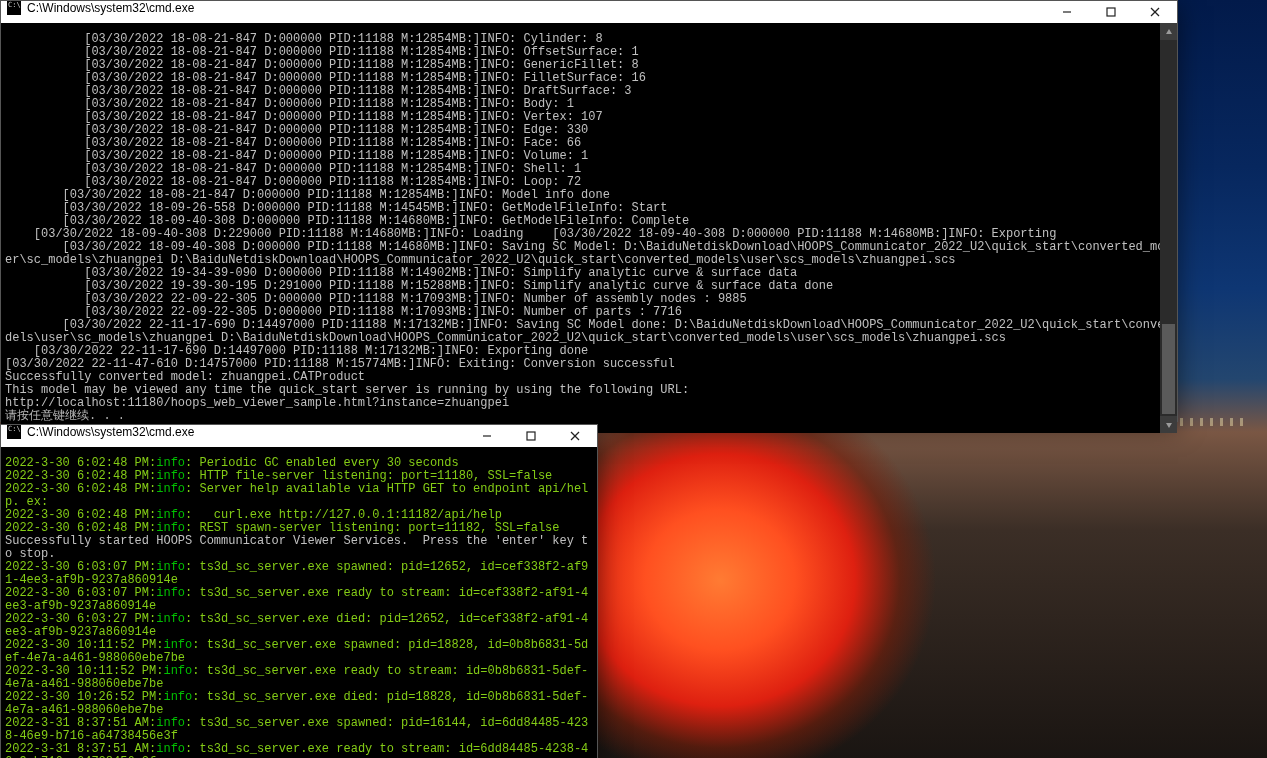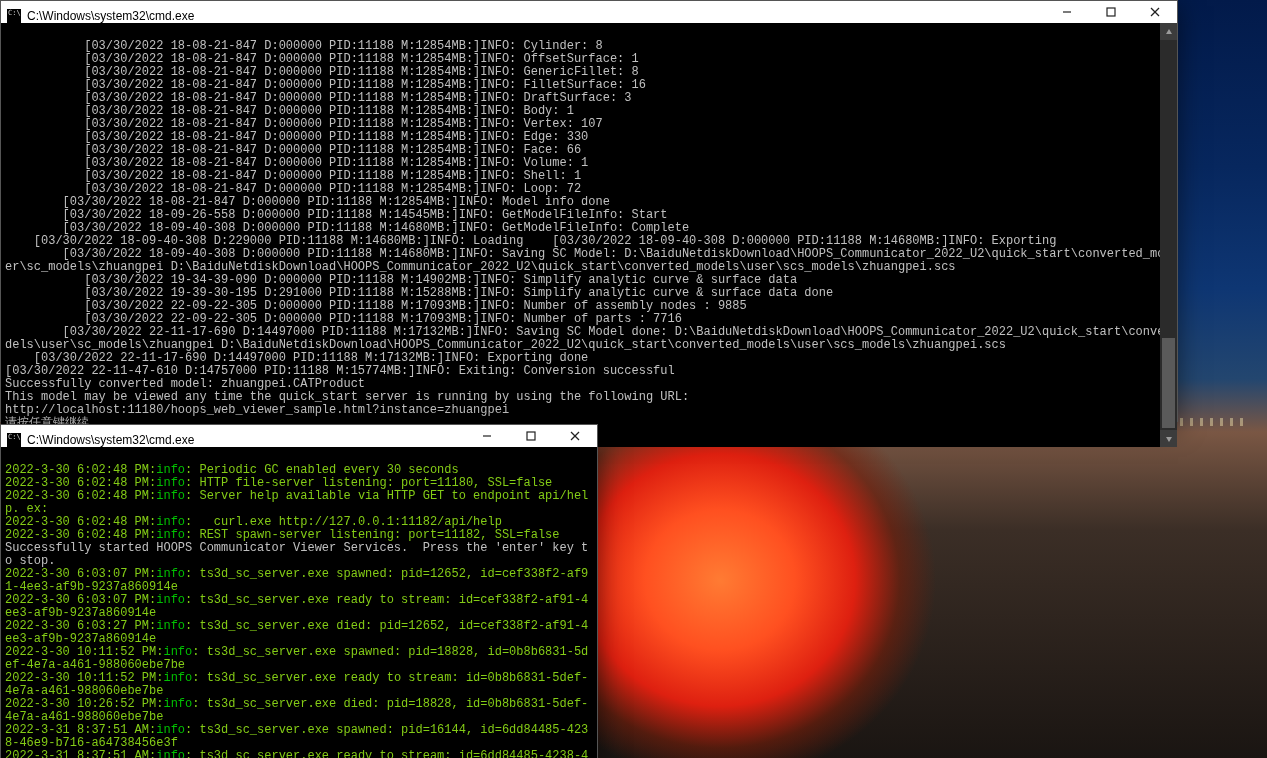--- a/index.html
+++ b/index.html
@@ -15,21 +15,21 @@
     border: 1px solid #555;
     box-shadow: 0 6px 24px rgba(0,0,0,0.5);
     display: flex;
     flex-direction: column;
   }
   .titlebar {
     height: 22px;
     background: #fff;
     color: #000;
     display: flex;
-    align-items: flex-end;
+    align-items: flex-start;
     font-family: "Segoe UI", Tahoma, sans-serif;
     font-size: 12px;
     user-select: none;
   }
   .titlebar .ico {
     width: 14px; height: 14px;
     margin: 0 6px;
     background: #000;
     position: relative;
     display: inline-block;
@@ -48,21 +48,21 @@
     cursor: pointer;
   }
   .titlebar .btn svg { width: 10px; height: 10px; stroke:#222; stroke-width:1.2; fill:none; }
   .term-wrap { flex:1; display:flex; position:relative; }
   .term {
     flex: 1;
     background: #000;
     color: #c0c0c0;
     font-size: 12px;
     line-height: 13px;
-    padding: 17px 4px;
+    padding: 10px 4px;
     white-space: pre;
     overflow: hidden;
     font-family: Consolas, "Courier New", monospace;
   }
   .scrollbar {
     width: 17px;
     background:#2b2b2b;
     display:flex; flex-direction:column;
   }
   .scrollbar .arrow {

